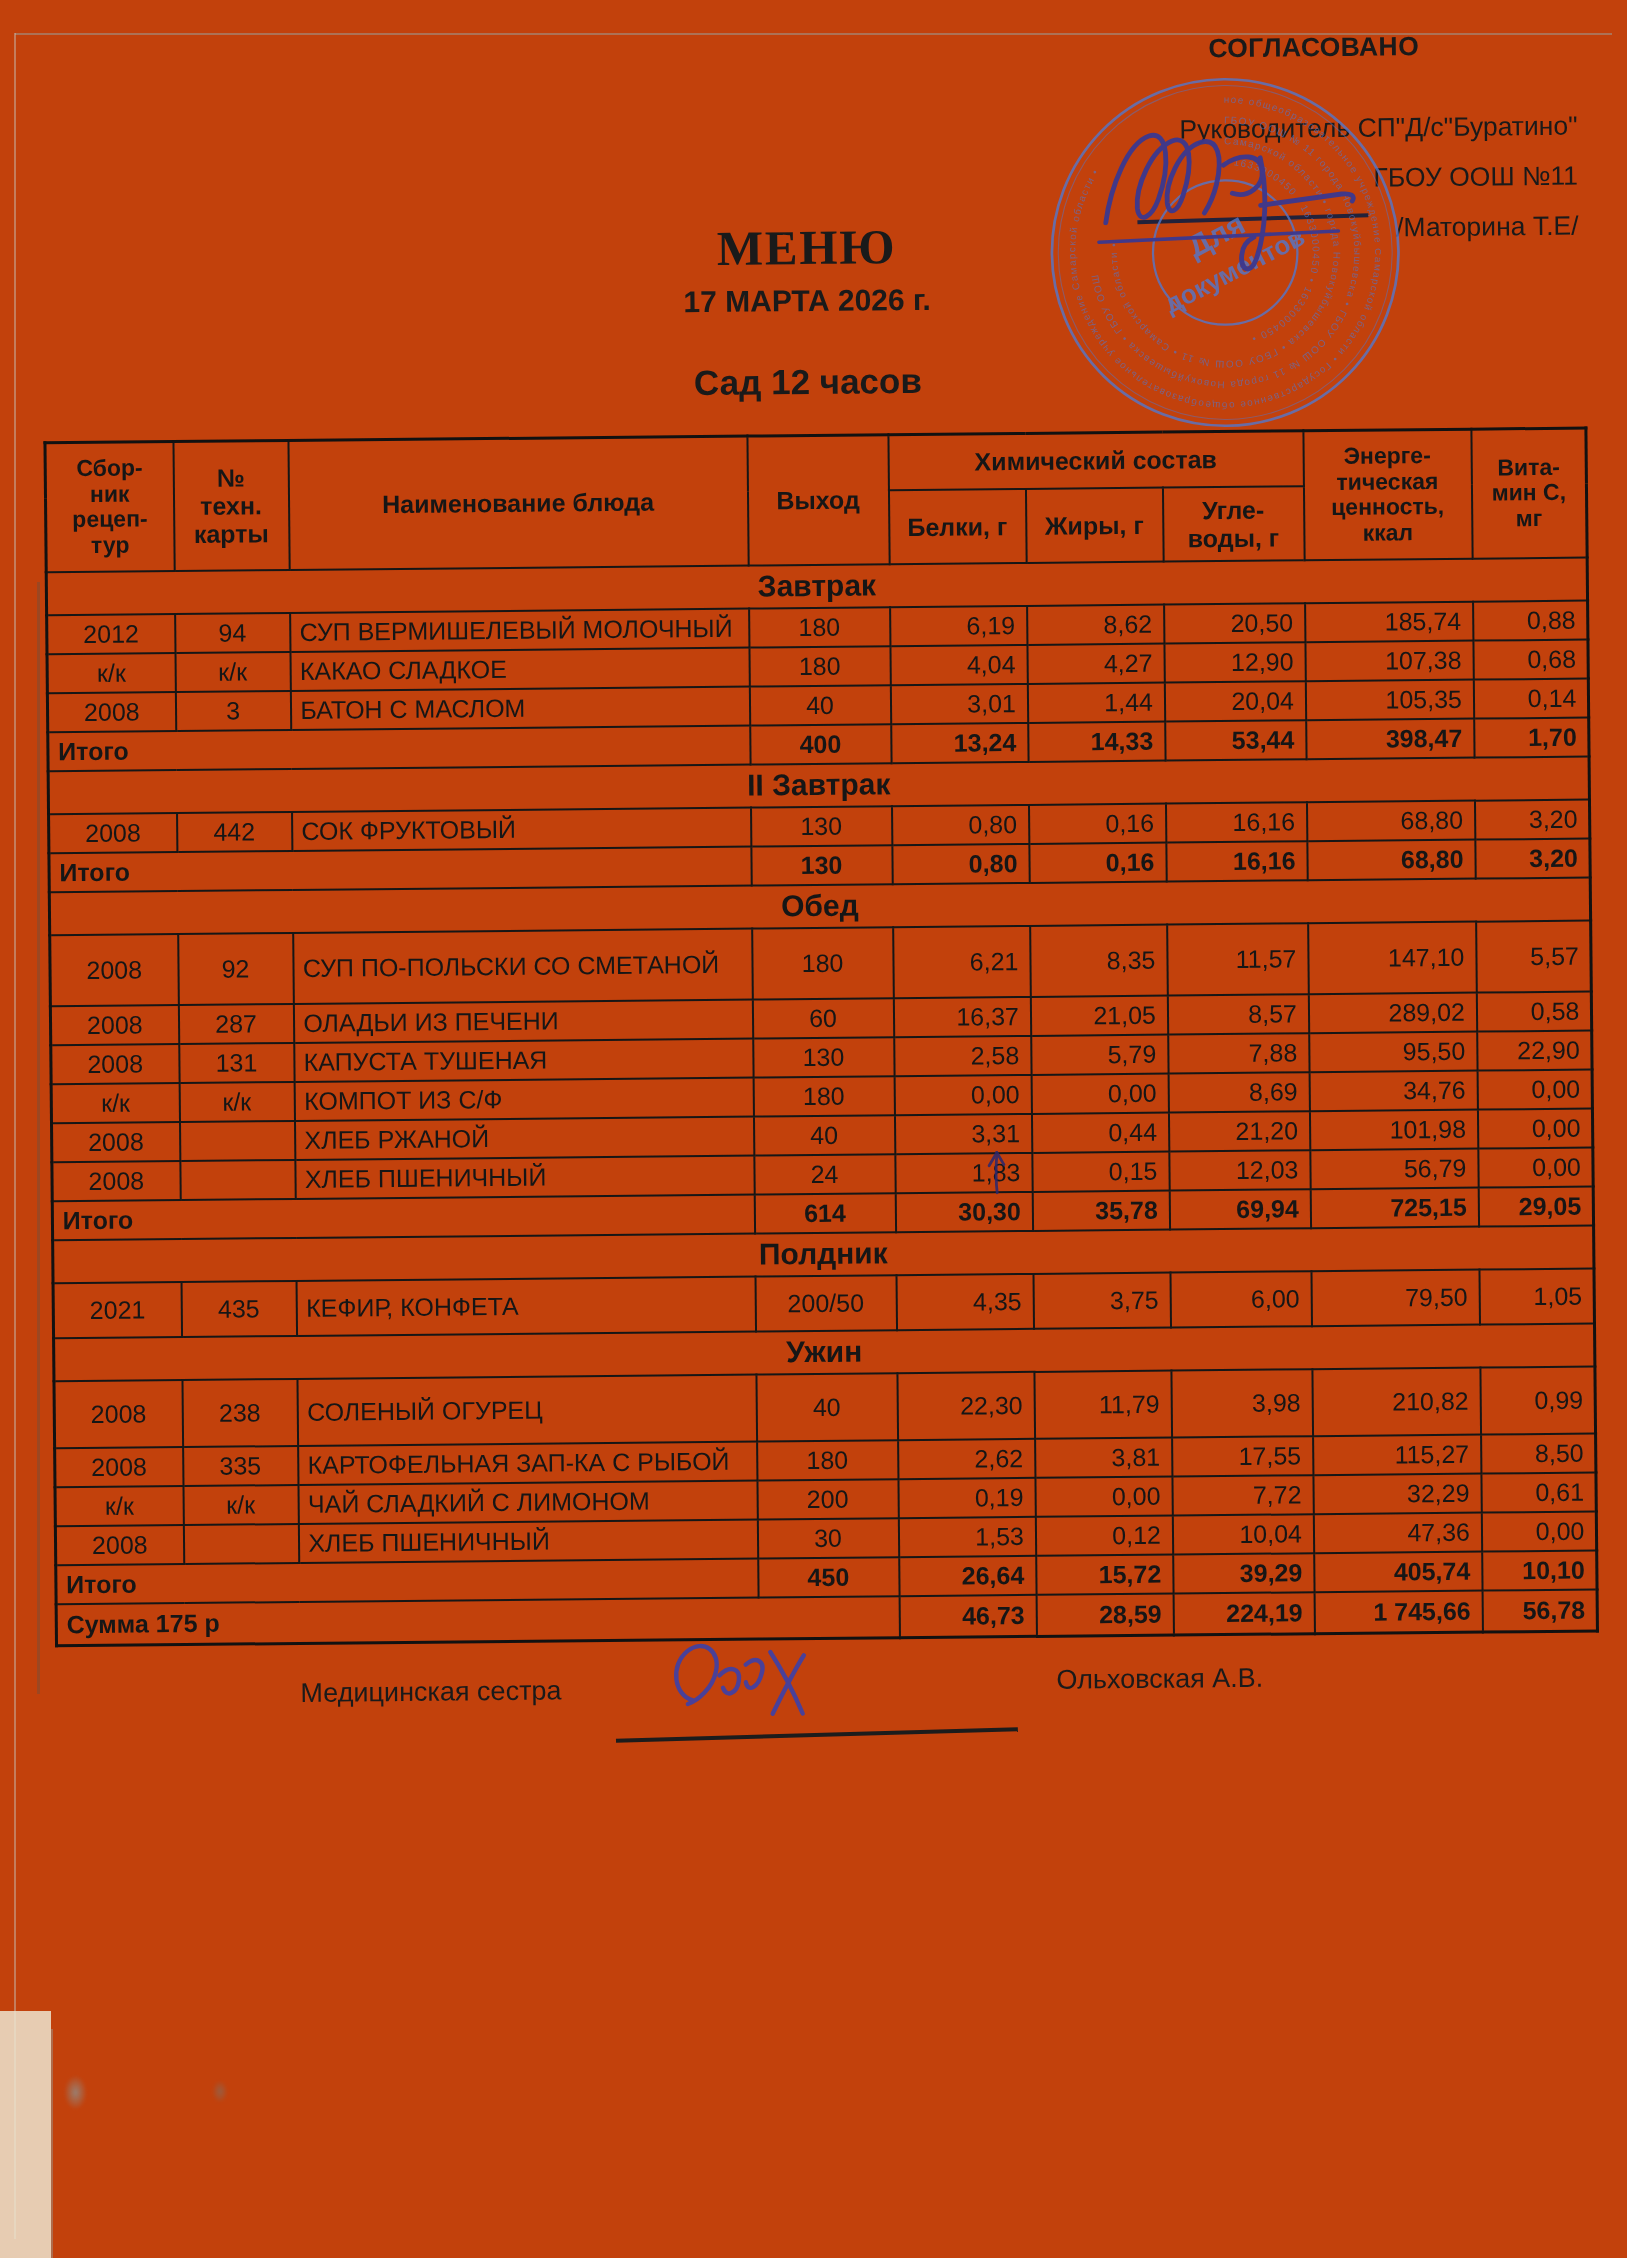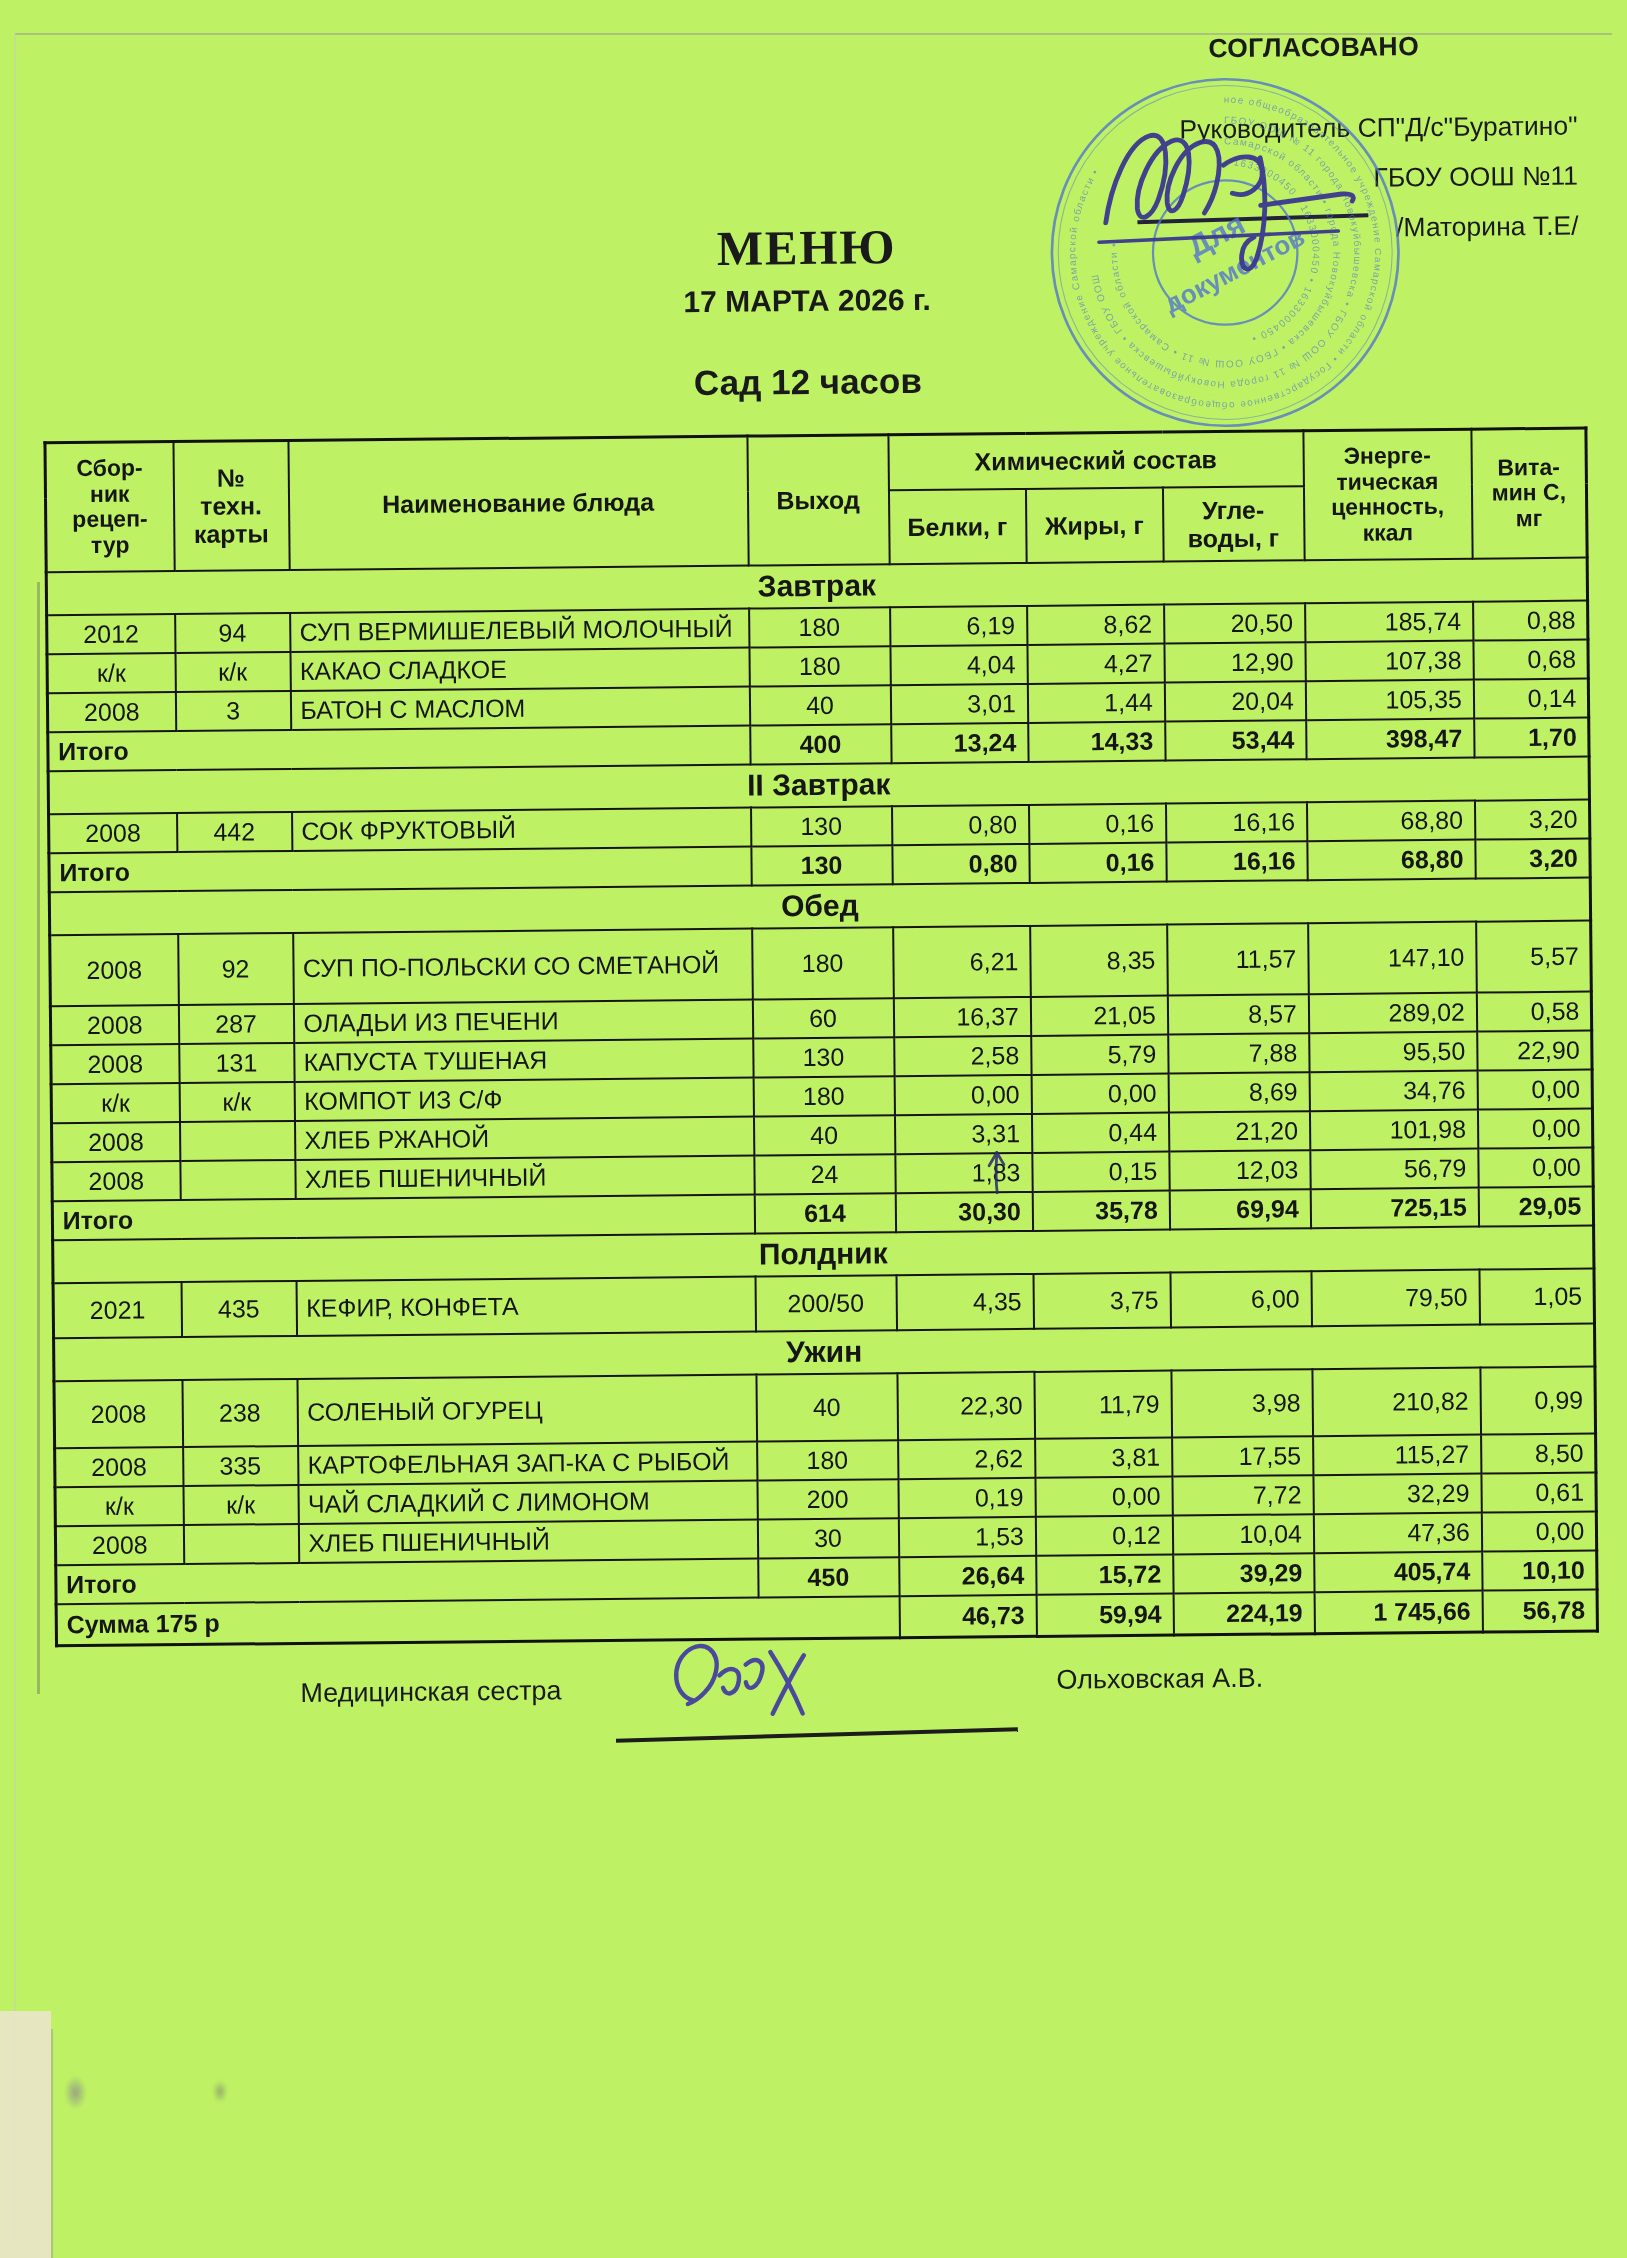--- a/index.html
+++ b/index.html
@@ -1,16 +1,16 @@
 <!DOCTYPE html>
 <html style="font-size:14px"><head>
 <meta charset="utf-8">
 <style>
   html,body{margin:0;padding:0;background:#e8e8e6;}
-  #page{position:relative;width:1628px;height:2258px;background:#bef264;overflow:hidden;
+  #page{position:relative;width:1628px;height:2258px;background:#c2410c;overflow:hidden;
         font-family:"Liberation Sans","DejaVu Sans",sans-serif;color:#1a1a1a;}
   .tilt{position:absolute;left:0;top:0;width:1628px;height:2258px;
         transform:rotate(-0.55deg);transform-origin:812px 1015px;}
 
   
   .edge-h{position:absolute;left:15px;top:33px;width:1597px;height:1.8px;background:#9a9a96;opacity:.55;}
   .edge-v{position:absolute;left:14px;top:33px;width:1.8px;height:2206px;background:#c8c8c2;opacity:.45;}
   .edge-shadow{position:absolute;left:37px;top:582px;width:2.6px;height:1112px;background:#55534c;opacity:.35;}
   .cream{position:absolute;left:0;top:2011px;width:51px;height:247px;background:#ede5d0;opacity:.85;}
   .cream-line{position:absolute;left:51px;top:2029px;width:1.8px;height:229px;background:#9a968c;opacity:.5;}
@@ -374,21 +374,21 @@
             <td class="tot-out">450</td>
             <td class="tot-val">26,64</td>
             <td class="tot-val">15,72</td>
             <td class="tot-val">39,29</td>
             <td class="tot-val">405,74</td>
             <td class="tot-val">10,10</td>
           </tr>
           <tr>
             <td class="sum-label" colspan="4">Сумма 175 р</td>
             <td class="tot-val">46,73</td>
-            <td class="tot-val">59,94</td>
+            <td class="tot-val">28,59</td>
             <td class="tot-val">224,19</td>
             <td class="tot-val">1 745,66</td>
             <td class="tot-val">56,78</td>
           </tr>
         </tbody>
     </table>
 
     <svg class="pen-mark" viewBox="0 0 40 56">
       <g stroke="#2a2870" stroke-width="3.2" fill="none" stroke-linecap="round">
         <path d="M 20,52 C 18,36 19,20 20,6"></path>

